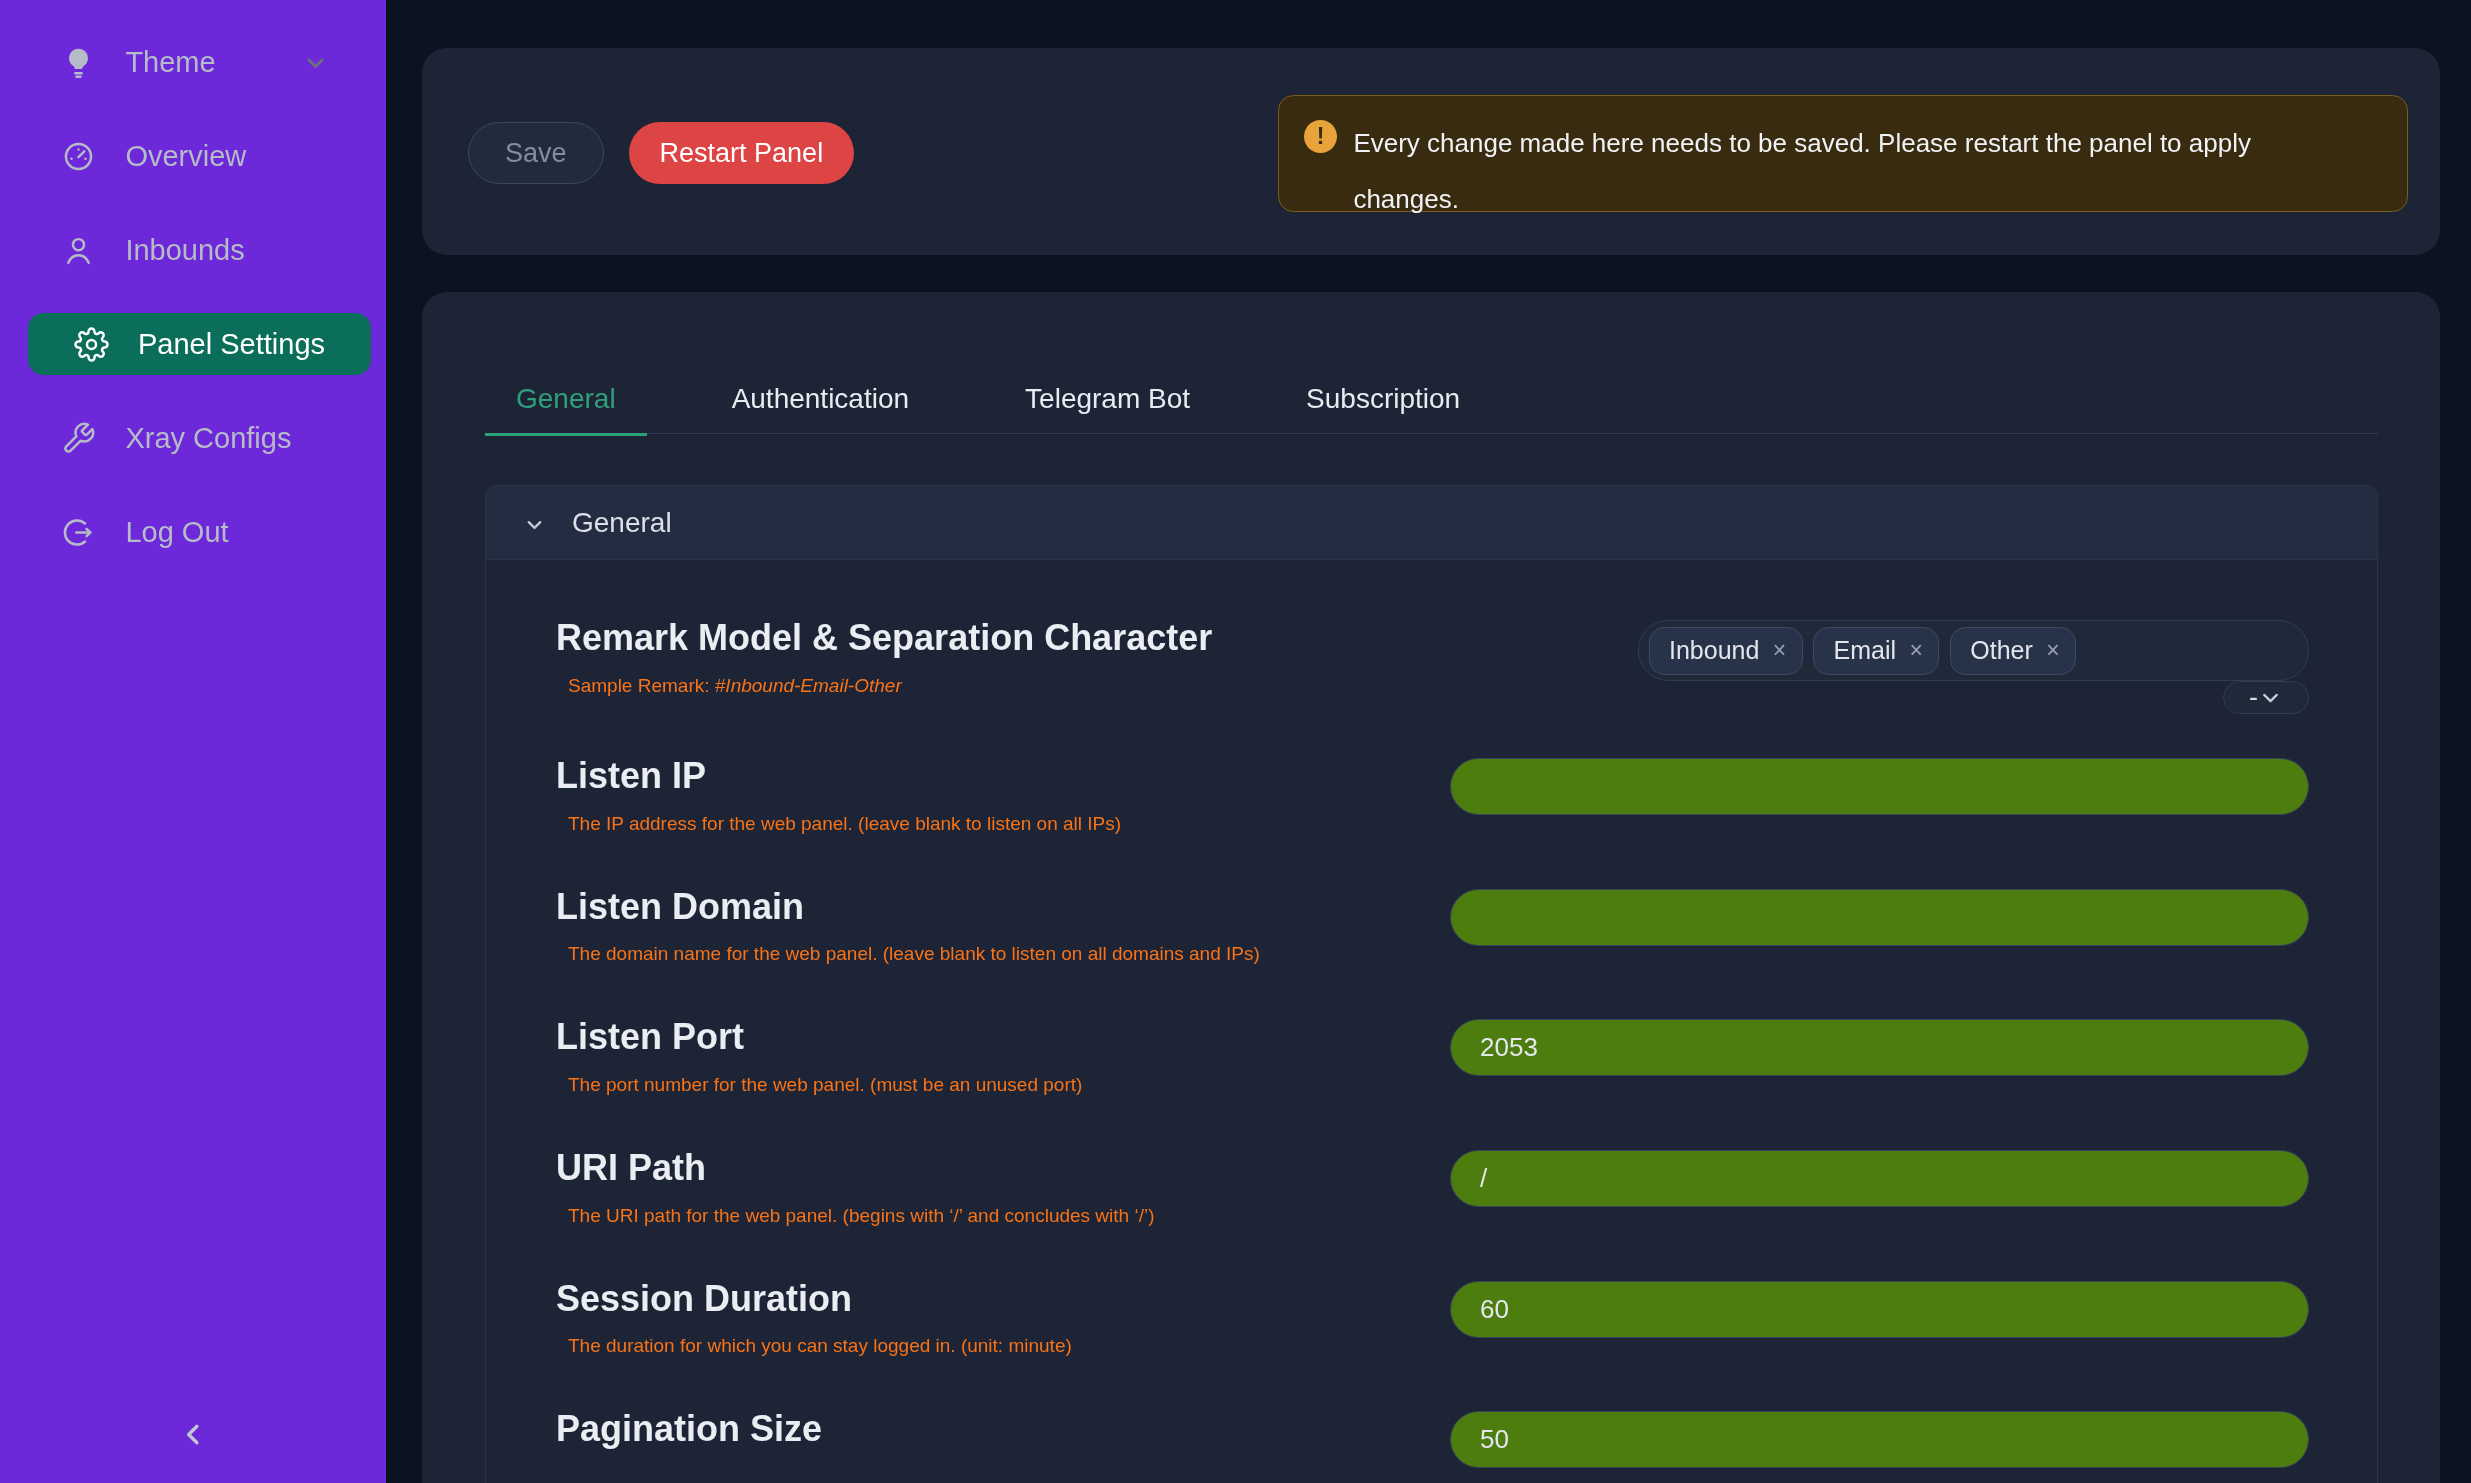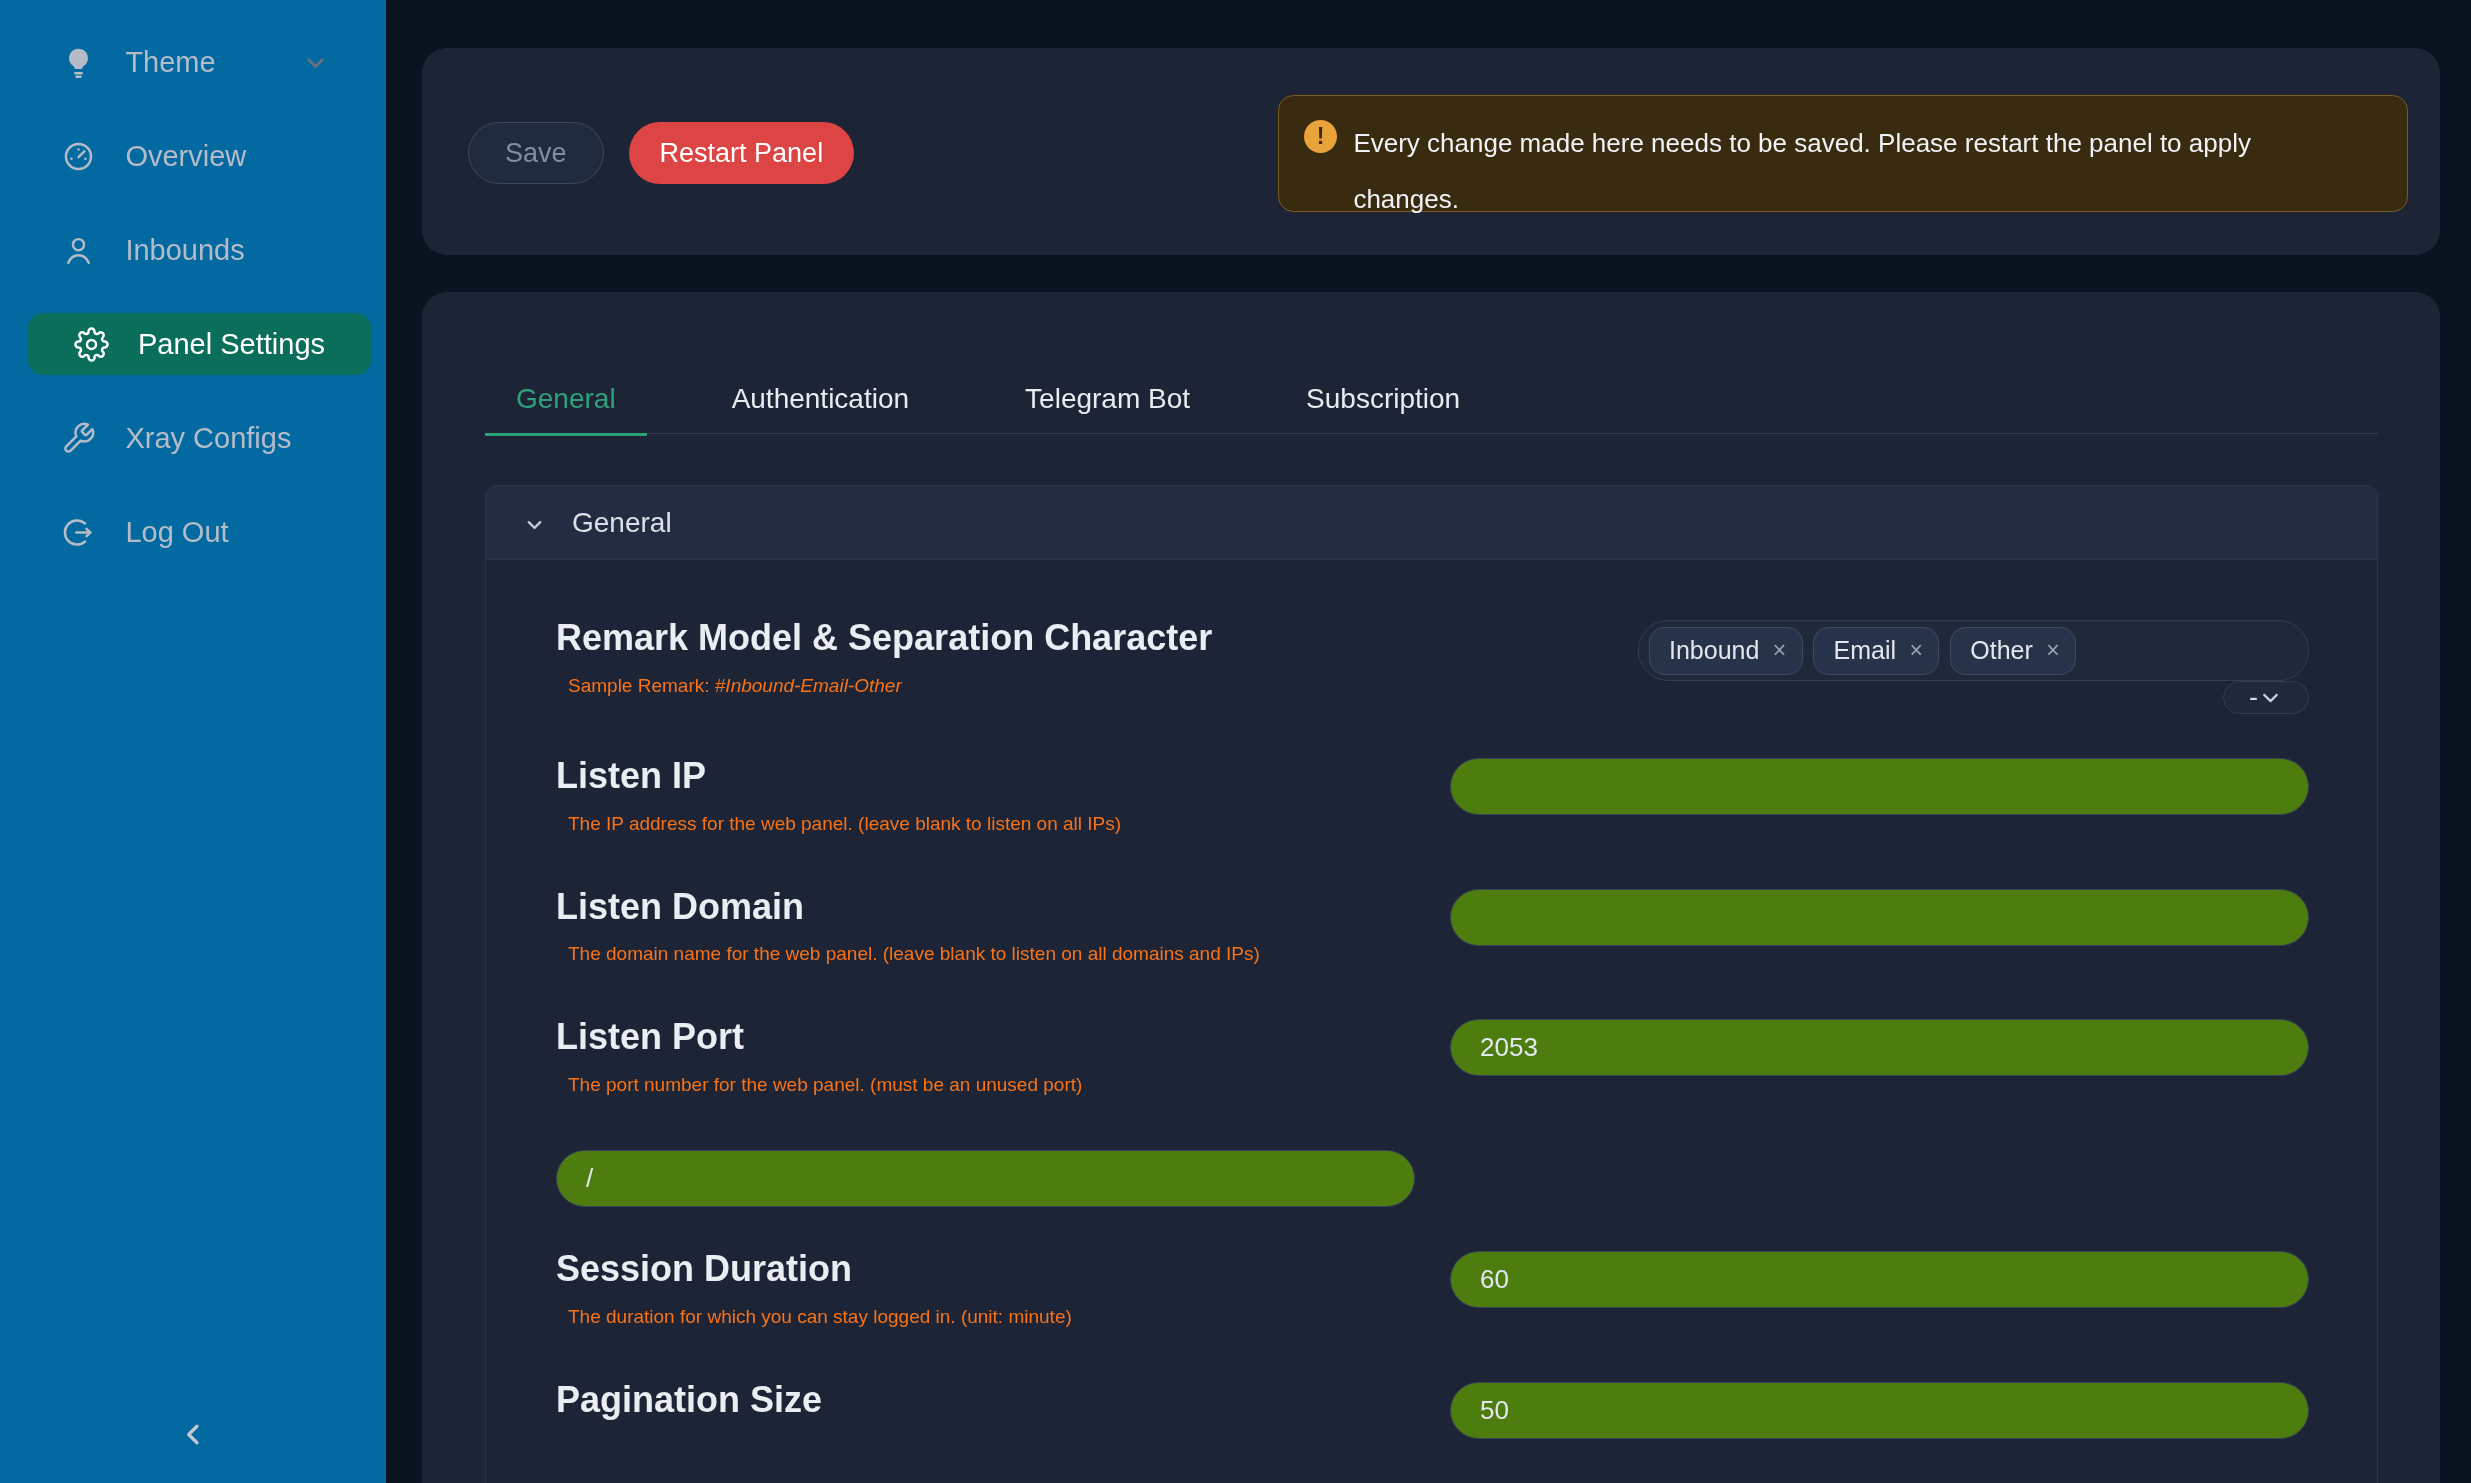--- a/index.html
+++ b/index.html
@@ -5,21 +5,21 @@
   * { margin:0; padding:0; box-sizing:border-box; }
   html,body { background:#0c1320; }
   .page {
     position:relative; width:2472px; height:1483px; overflow:hidden;
     background:#0c1320; font-family:"Liberation Sans", sans-serif;
     -webkit-font-smoothing:antialiased;
   }
   
   .sidebar {
     position:absolute; left:0; top:0; width:386px; height:1483px;
-    background:#0369a1;
+    background:#6d28d9;
   }
   .side-item {
     height:62px; margin:0 15.4px 32px 15.4px; border-radius:15.4px;
     display:flex; align-items:center; padding:0 42px 0 46px; gap:29px;
     color:#b5bcc8; font-size:29px; cursor:pointer;
   }
   .side-item:first-child { margin-top:31px; }
   .side-item.active { background:#0a6e5a; color:#ffffff;margin-left:28px; }
   .side-icon { width:35px; height:35px; flex:0 0 35px; display:flex; align-items:center; justify-content:center; }
   .side-icon svg { width:35px; height:35px; stroke:currentColor; fill:none; stroke-width:1.7; stroke-linecap:round; stroke-linejoin:round; }
@@ -288,20 +288,24 @@
             <div class="fleft">
               <div class="flabel">Listen Port</div>
               <div class="fdesc">The port number for the web panel. (must be an unused port)</div>
             </div>
             <div class="fright">
               <input class="finput" type="text" value="2053" style="">
             </div>
           </div>
 
           <div class="frow">
+            <div class="fleft">
+              <div class="flabel">URI Path</div>
+              <div class="fdesc">The URI path for the web panel. (begins with ‘/’ and concludes with ‘/’)</div>
+            </div>
             <div class="fright">
               <input class="finput" type="text" value="/" style="">
             </div>
           </div>
 
           <div class="frow">
             <div class="fleft">
               <div class="flabel">Session Duration</div>
               <div class="fdesc">The duration for which you can stay logged in. (unit: minute)</div>
             </div>

